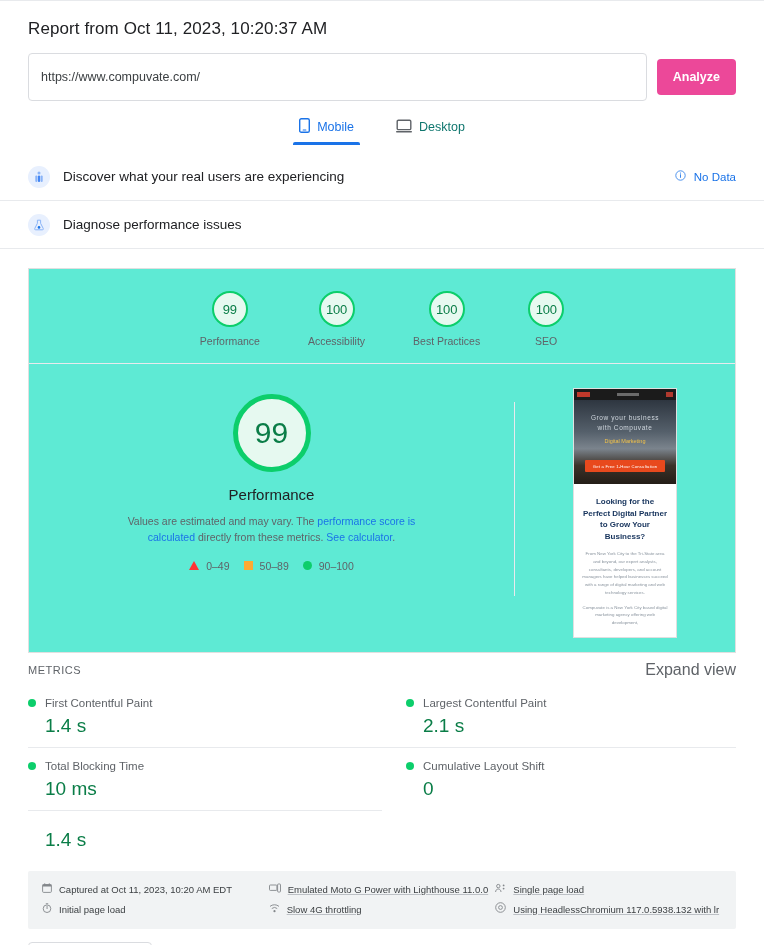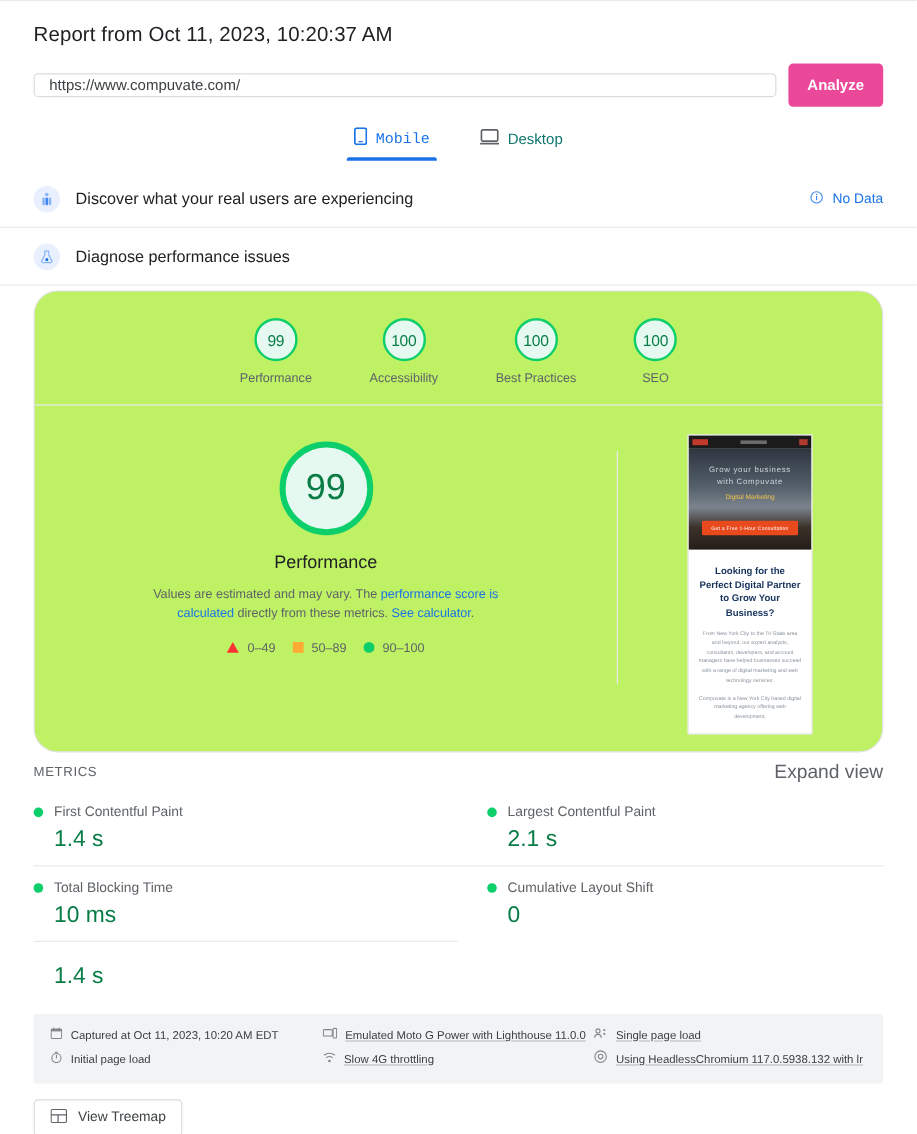--- a/index.html
+++ b/index.html
@@ -16,39 +16,39 @@
   
   .report-title {
     font-size: 17px; font-weight: 400; color: #202124;
     padding: 18px 0 0 28px; letter-spacing: .1px;
   }
   .url-row {
     display:flex; align-items:center; gap:10px;
     padding: 14px 28px 0 28px;
   }
   .url-input {
-    flex:1; height:20px; border:1px solid #dadce0; border-radius:4px;
+    flex:1; height:48px; border:1px solid #dadce0; border-radius:4px;
     font-size:12.5px; color:#3c4043; padding:0 12px;
     font-family:"Liberation Sans", sans-serif; background:#fff; outline:none;
   }
   .analyze-btn {
     height:36px; min-width:76px; padding:0 16px;
     background:#ec4899; color:#fff; border:none; border-radius:4px;
     font-size:12.5px; font-weight:700; cursor:pointer;
     font-family:"Liberation Sans", sans-serif;
   }
 
   
   .device-tabs { display:flex; justify-content:center; gap:26px; margin-top:13px; }
   .device-tab {
     display:flex; align-items:center; gap:7px;
     padding:4px 8px 9px 8px; font-size:12.5px; color:#0f766e; cursor:pointer;
     position:relative;
   }
-  .device-tab.active { color:#1a73e8; font-weight:400;font-family:Liberation Mono, monospace; }
+  .device-tab.active { color:#1a73e8; font-weight:400; }
   .device-tab.active::after {
     content:""; position:absolute; left:2px; right:2px; bottom:0;
     height:3px; background:#1a73e8; border-radius:2px 2px 0 0;
   }
   .tab-ico { display:block; }
 
   
   .sect-row {
     display:flex; align-items:center;
     padding: 0 28px; height:48px;
@@ -59,23 +59,23 @@
     width:22px; height:22px; border-radius:50%;
     background:#e8f0fe; display:flex; align-items:center; justify-content:center;
     flex:none; margin-right:13px;
   }
   .sect-title { font-size:13.5px; color:#202124; flex:1; }
   .nodata { display:flex; align-items:center; gap:8px; color:#1a73e8; font-size:11.5px; }
   .nodata .info-ico { opacity:.85; }
 
   
   .card {
-    margin: 4px 28px 0 28px;
-    border:1px solid #e0e0e0; border-radius:20px;
-    background:#bef264; overflow:hidden;
+    margin: 19px 28px 0 28px;
+    border:1px solid #e0e0e0; border-radius:0;
+    background:#5eead4; overflow:hidden;
   }
   .gauges {
     display:flex; justify-content:center; gap:48px;
     padding: 22px 0 16px 0; border-bottom:1px solid #e8eaed;
   }
   .gauge { display:flex; flex-direction:column; align-items:center; gap:8px; cursor:pointer; }
   .ring {
     width:36px; height:36px; border-radius:50%;
     border:2px solid #0cce6b; background:#e6f9f0;
     display:flex; align-items:center; justify-content:center;

